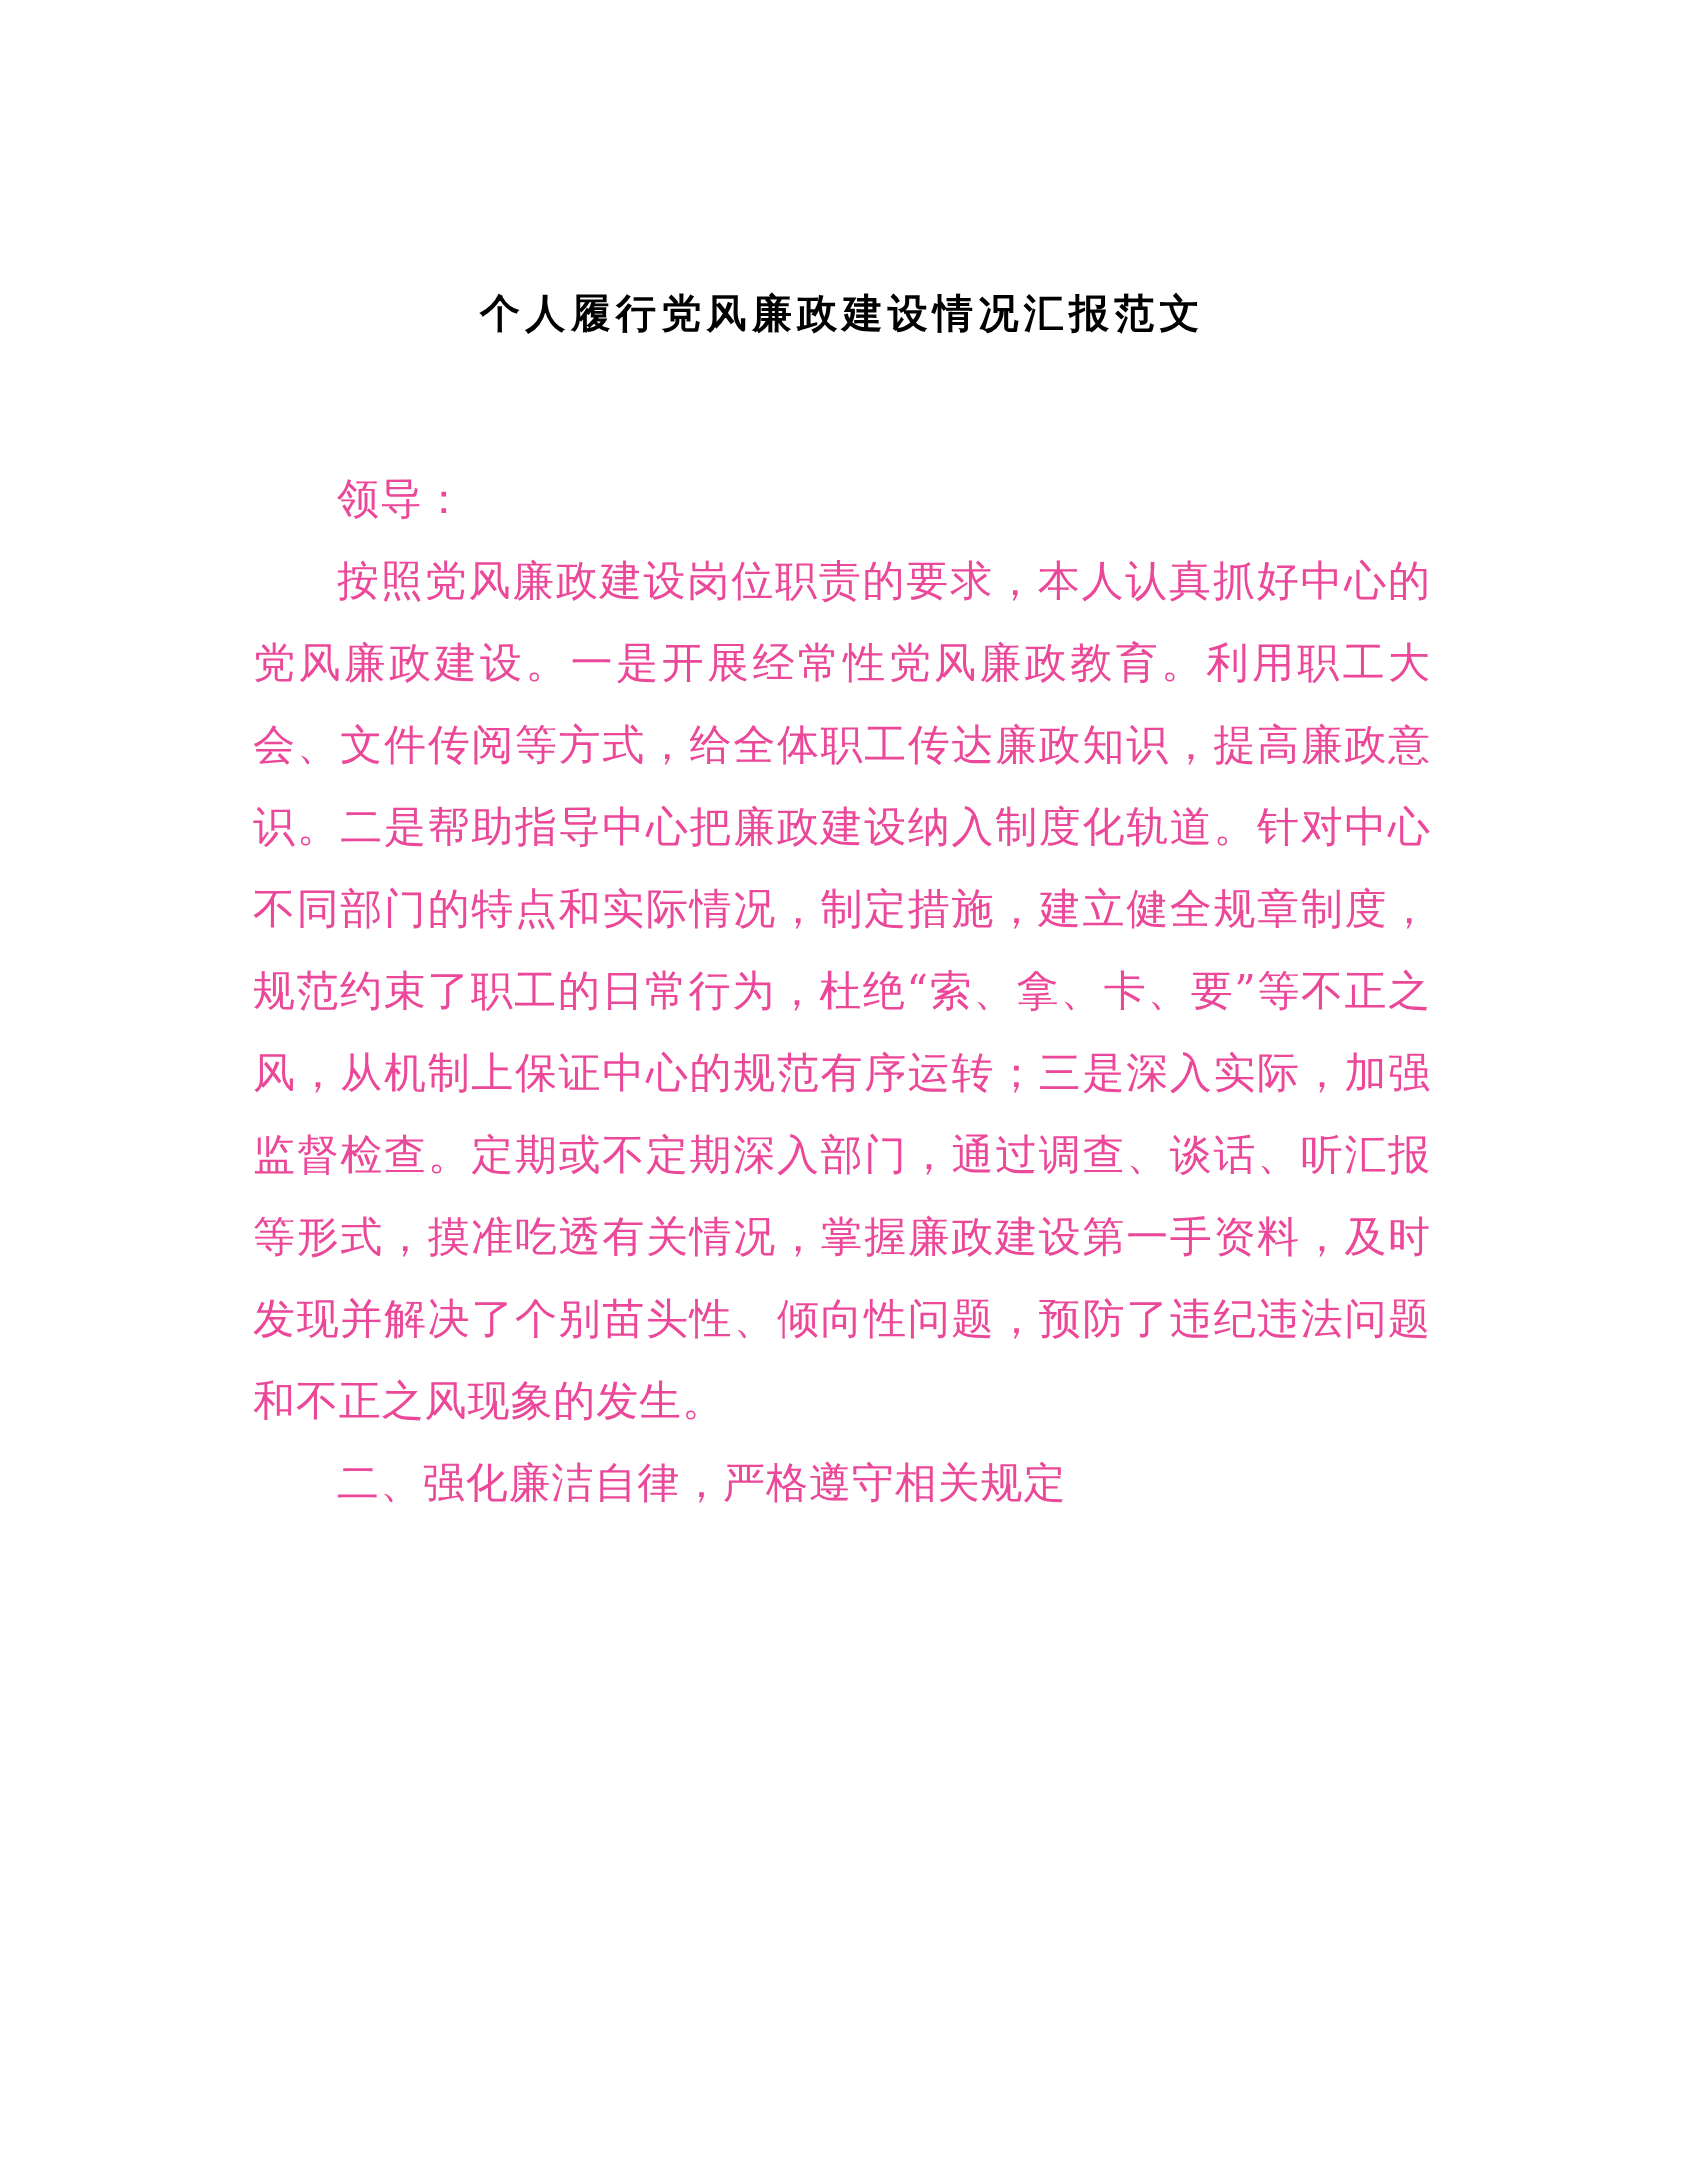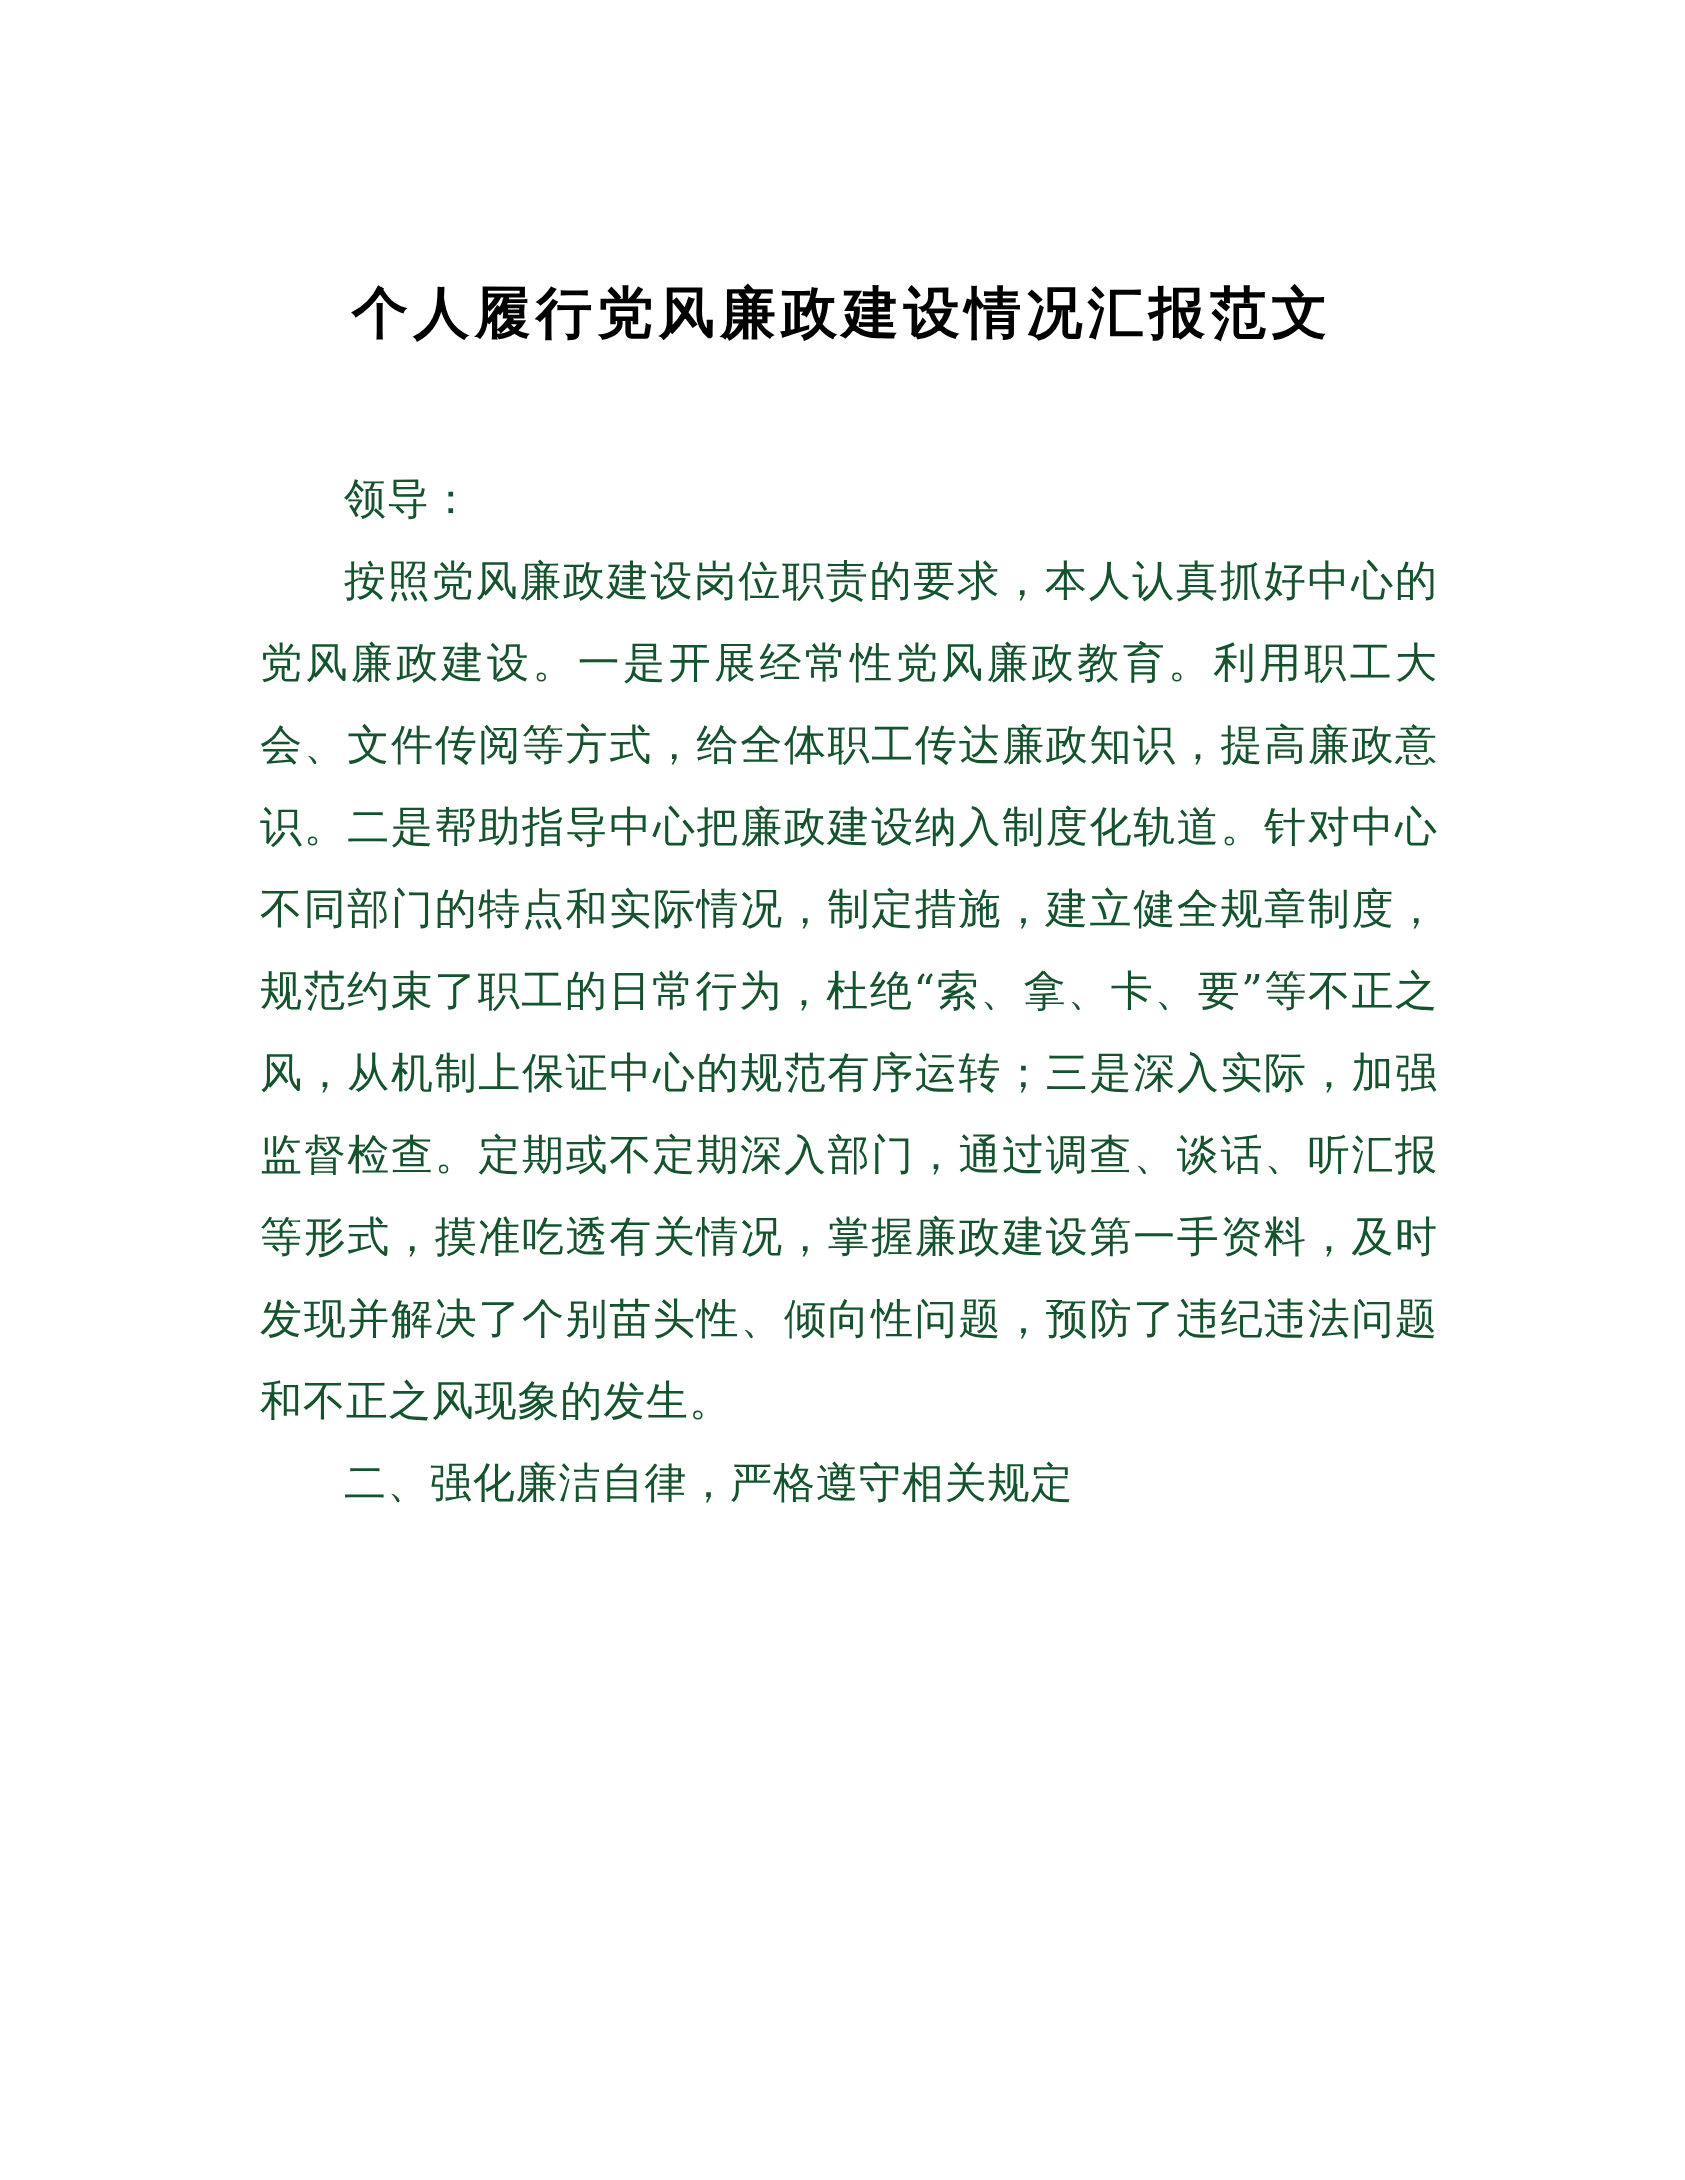--- a/index.html
+++ b/index.html
@@ -17,39 +17,39 @@
   }
   .doc-title {
     position: absolute;
     top: 277px;
     left: 0;
     width: 100%;
     margin: 0;
     text-align: center;
     font-family: "DejaVu Sans", sans-serif;
     font-weight: 700;
-    font-size: 56px;
+    font-size: 40px;
     line-height: 72px;
     letter-spacing: 5.3px;
     color: #000000;
     white-space: nowrap;
   }
   .doc-body {
     position: absolute;
     top: 458px;
-    left: 260px;
+    left: 253px;
     width: 1178px;
     font-family: "DejaVu Serif", serif;
     font-weight: 400;
     font-size: 42px;
     line-height: 82px;
     letter-spacing: 0.9px;
     text-align: justify;
     text-justify: inter-ideograph;
-    color: #14532d;
+    color: #ec4899;
   }
   .para {
     margin: 0;
     padding: 0;
     text-indent: 2em;
   }
 </style>
 </head>
 <body>
 

